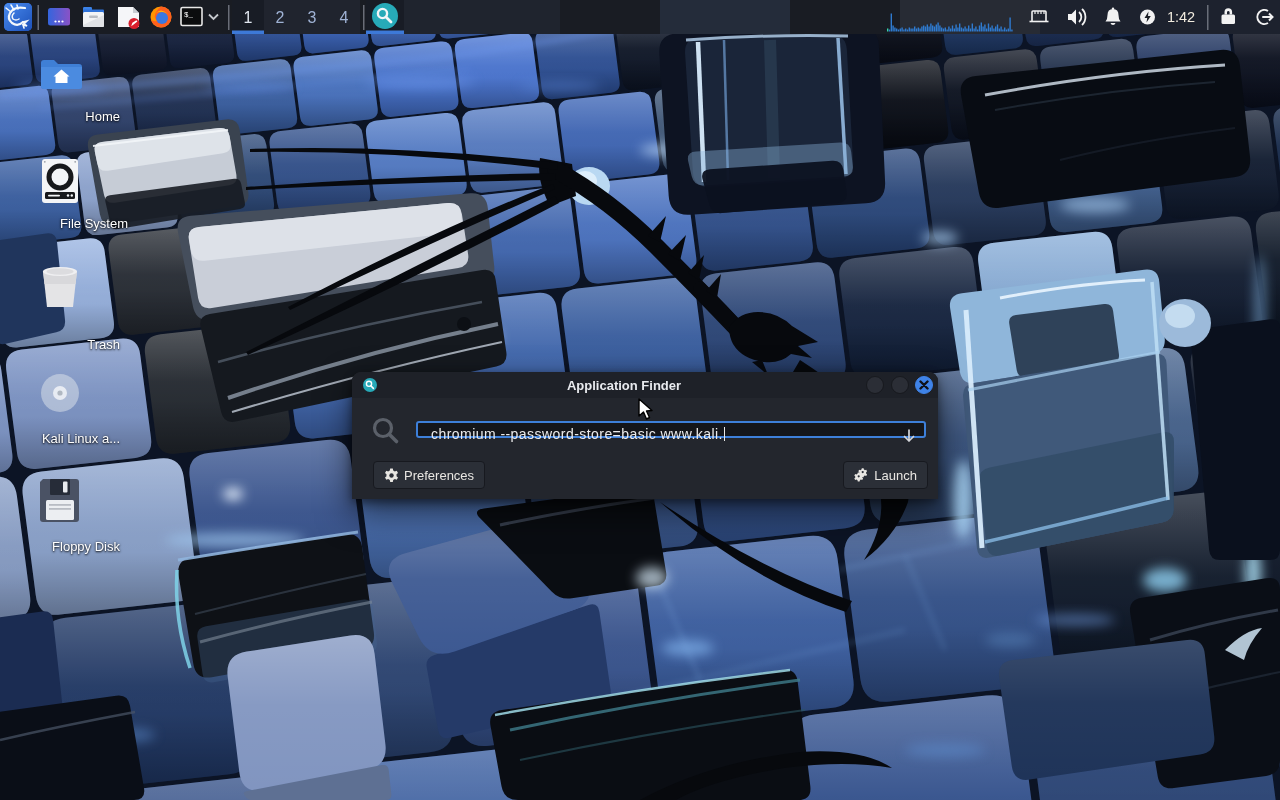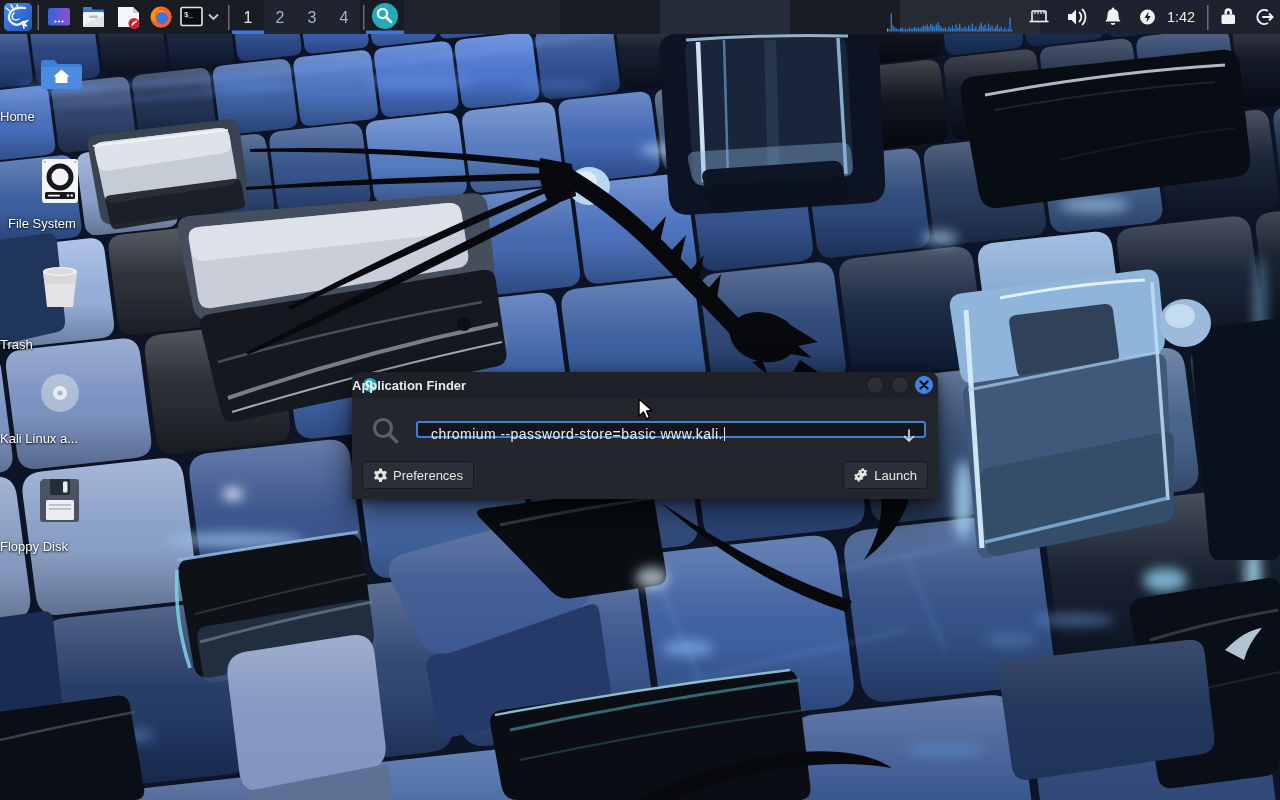--- a/index.html
+++ b/index.html
@@ -1,32 +1,32 @@
 <!DOCTYPE html>
 <html><head><meta charset="utf-8">
 <style>
 * { margin:0; padding:0; box-sizing:border-box; }
 html,body { width:1280px; height:800px; overflow:hidden; background:#0c1425; font-family:"Liberation Sans", sans-serif; }
 #screen { position:relative; width:1280px; height:800px; overflow:hidden; }
 #wall { position:absolute; left:0; top:0; }
 #panel { position:absolute; left:0; top:0; width:1280px; height:34px; }
 .dico { position:absolute; }
-.dlabel { position:absolute; text-align:left; font-size:13px; color:#ffffff; text-shadow:0 1px 2px rgba(0,0,0,0.85), 0 0 3px rgba(0,0,0,0.5); white-space:nowrap; }
+.dlabel { position:absolute; text-align:right; font-size:13px; color:#ffffff; text-shadow:0 1px 2px rgba(0,0,0,0.85), 0 0 3px rgba(0,0,0,0.5); white-space:nowrap; }
 #dialog { position:absolute; left:352px; top:372px; width:586px; height:127px; background:#23262d; border-radius:9px 9px 0 0; box-shadow:0 14px 34px rgba(0,0,0,0.6), 0 3px 10px rgba(0,0,0,0.45); }
 #titlebar { position:relative; height:26px; background:#1e2128; border-radius:9px 9px 0 0; }
-#title { position:absolute; left:0; right:42px; top:0; height:26px; line-height:27px; text-align:left; font-size:13px; font-weight:bold; color:#e8eaee; }
+#title { position:absolute; left:0; right:42px; top:0; height:26px; line-height:27px; text-align:center; font-size:13px; font-weight:bold; color:#e8eaee; }
 .wbtns { position:absolute; right:5px; top:4px; display:flex; gap:6.5px; }
 .wbtn { width:18px; height:18px; border-radius:50%; background:#2b2e36; border:1px solid #17191e; }
 .wbtn.close { background:#3f83e8; border-color:#3f83e8; display:flex; align-items:center; justify-content:center; }
 #dbody { position:relative; height:101px; }
 #entry { position:absolute; left:64px; top:23px; width:510px; height:17px; background:#14161b; border:2px solid #3d7fd9; border-radius:3px; line-height:23px; padding-left:13px; font-size:14px; letter-spacing:0.45px; color:#ebebeb; white-space:nowrap; }
 #caret { display:inline-block; width:1.3px; height:14px; background:#e8e8e8; vertical-align:-2px; margin-left:1px; }
 #btnrow { position:absolute; left:9px; right:10px; top:63px; height:28px; }
 .gbtn { position:absolute; top:0; height:28px; background:#2b2f37; border:1px solid #17191f; border-radius:4px; color:#e8e6e2; font-size:13px; display:flex; align-items:center; gap:5px; padding:0 10px; }
-#prefbtn { left:1px; }
+#prefbtn { left:12px; }
 #launchbtn { right:0; }
 </style></head>
 <body>
 <div id="screen">
 <svg id="wall" width="1280" height="800" viewBox="0 0 1280 800">
 <defs>
 <linearGradient id="gl" x1="0" y1="0" x2="0" y2="1">
 <stop offset="0" stop-color="#ffffff" stop-opacity="0.24"></stop>
 <stop offset="0.45" stop-color="#ffffff" stop-opacity="0.05"></stop>
 <stop offset="1" stop-color="#ffffff" stop-opacity="0"></stop>

